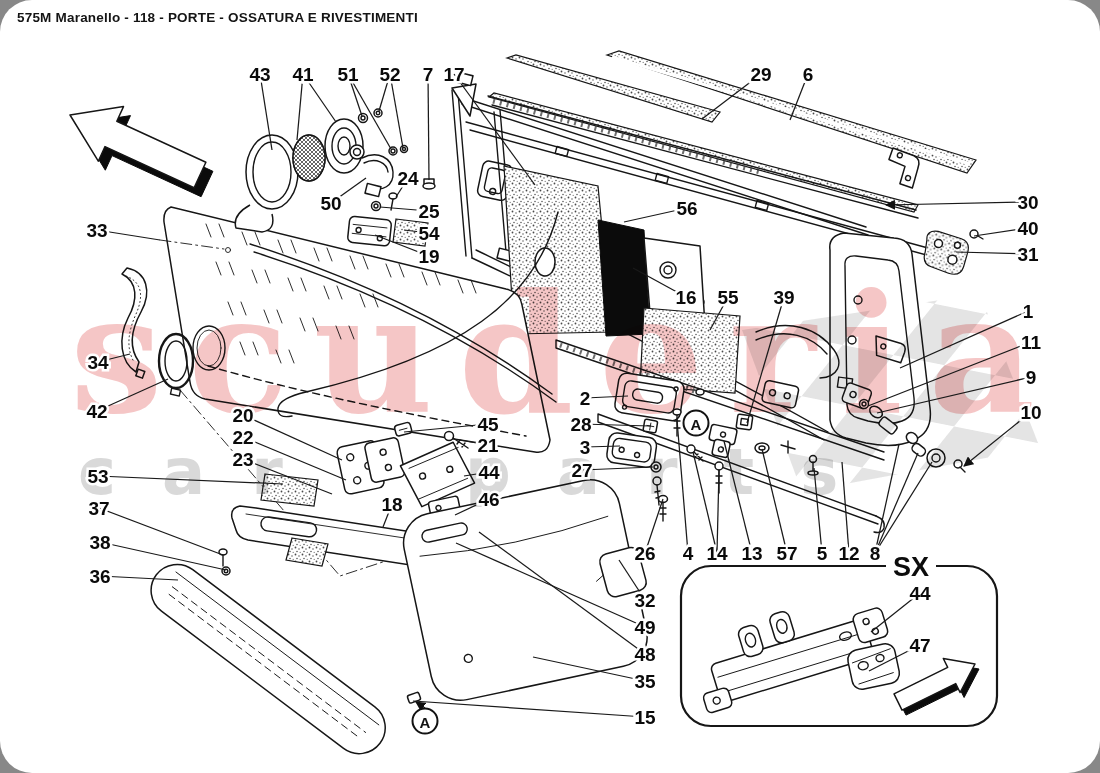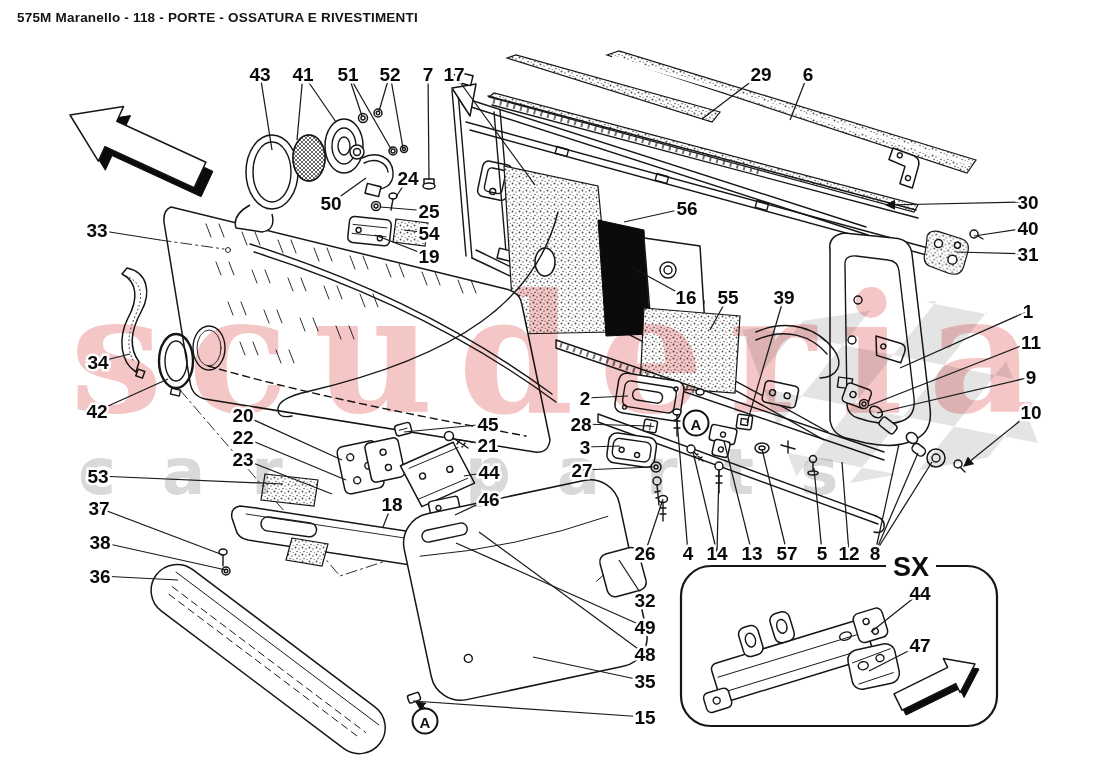--- a/index.html
+++ b/index.html
@@ -1,17 +1,17 @@
 <!DOCTYPE html>
 <html><head>
 <meta charset="utf-8">
 <style>
   html,body{margin:0;padding:0;background:#888;}
   #page{position:relative;width:1100px;height:773px;background:#ffffff;overflow:hidden;
-        font-family:"Liberation Sans",sans-serif;}
+        font-family:"Liberation Sans",sans-serif;border-radius:32px;}
   #title{position:absolute;left:17px;top:10px;font-size:13.5px;font-weight:bold;
          color:#141414;letter-spacing:.2px;white-space:nowrap;}
   svg{position:absolute;left:0;top:0;}
   .ln{fill:none;stroke:#161616;stroke-width:1.4;stroke-linecap:round;stroke-linejoin:round;}
   .lt{fill:none;stroke:#161616;stroke-width:.9;stroke-linecap:round;}
   .ln2{fill:none;stroke:#161616;stroke-width:2.4;stroke-linecap:round;stroke-linejoin:round;}
   .wh{fill:#ffffff;stroke:#161616;stroke-width:1.5;stroke-linejoin:round;}
   .wh2{fill:#ffffff;stroke:#161616;stroke-width:2.2;stroke-linejoin:round;}
   .spk{fill:url(#speck);stroke:#161616;stroke-width:1.2;}
   .blk{fill:#0b0b0b;stroke:#0b0b0b;}

